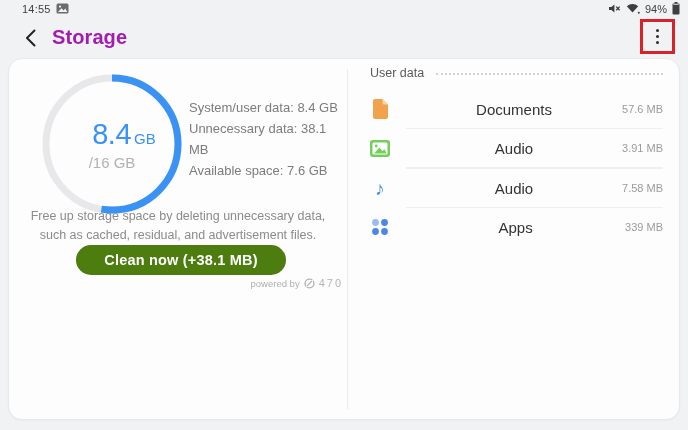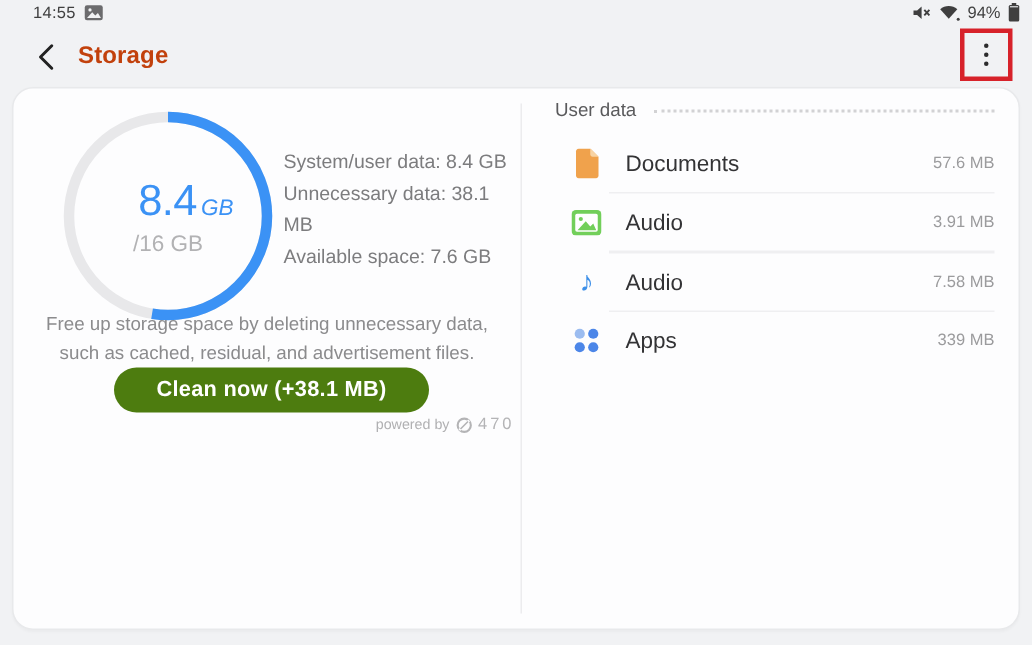--- a/index.html
+++ b/index.html
@@ -18,21 +18,21 @@
     padding:0 8px 0 10px; font-size:11px; color:#3f3f3f;
   }
   .sb-left, .sb-right { display:flex; align-items:center; gap:5px; }
   .sb-time { letter-spacing:0.2px;margin-left:12px; }
   
   .header {
     position:absolute; top:17px; left:0; right:0; height:41px;
     display:flex; align-items:center; padding:0 15px 0 18px;
   }
   .back-btn { width:24px; height:24px; display:flex; align-items:center; justify-content:center; cursor:pointer; }
-  .page-title { font-size:16px; font-weight:600; color:#c2410c; margin-left:10px; letter-spacing:0.1px; }
+  .page-title { font-size:20px; font-weight:600; color:#a21caf; margin-left:10px; letter-spacing:0.1px; }
   .menu-annotation {
     position:absolute; right:13px; top:2px;
     width:35px; height:35px;
     border:3px solid #d7222a;
     display:flex; align-items:center; justify-content:center;
   }
   .menu-dots { display:flex; flex-direction:column; gap:2.5px; padding:4px; cursor:pointer; }
   .menu-dots i { width:3.5px; height:3.5px; border-radius:50%; background:#2c2c2c; }
   
   .card {
@@ -44,21 +44,21 @@
   
   .left-col { position:absolute; left:0; top:0; width:338px; height:100%; }
   .ring-wrap { position:absolute; left:30px; top:12px; width:146px; height:146px; }
   .ring-wrap svg { display:block; }
   .ring-center {
     position:absolute; inset:0; display:flex; flex-direction:column;
     align-items:center; justify-content:center; gap:1px;
   }
   .ring-used { color:#3b92f5; display:flex; align-items:baseline; gap:3px;margin-left:24px; }
   .ring-used .val { font-size:29px; font-weight:500; letter-spacing:-0.5px; }
-  .ring-used .unit { font-size:15px; font-weight:400;font-style:italic; }
+  .ring-used .unit { font-size:15px; font-weight:400; }
   .ring-total { font-size:15px; color:#b2b2b4; margin-top:2px; }
   .info-block { position:absolute; left:180px; top:38px; width:155px;
     font-size:13px; color:#7c7c7e; line-height:21px; }
   .description {
     position:absolute; left:12px; right:12px; top:148px;
     text-align:center; font-size:12.5px; color:#8b8b8d; line-height:19px;
   }
   .clean-btn {
     position:absolute; left:67px; top:186px; width:210px; height:30px;
     background:#4d7c0f; border:none; border-radius:15px;
@@ -67,26 +67,26 @@
     display:flex; align-items:center; justify-content:center; cursor:pointer;
     letter-spacing:0.2px;
   }
   .powered {
     position:absolute; right:4px; top:218px;
     display:flex; align-items:center; gap:4px;
     font-size:9.5px; color:#b0b0b2;
   }
   .powered .brand { font-size:11px; letter-spacing:2px; color:#b4b4b6; font-weight:500; }
   
-  .right-col { position:absolute; left:339px; top:0; right:0; height:100%; padding:0 16px 0 22px; }
+  .right-col { position:absolute; left:339px; top:0; right:0; height:100%; padding:0 16px 0 22px;text-align:center; }
   .section-head { display:flex; align-items:center; gap:12px; margin-top:6px; height:16px; }
   .section-title { font-size:12.5px; color:#5a5a5c; white-space:nowrap; }
   .dotted-line { flex:1; border-top:2px dotted #d2d2d4; height:0; margin-top:1px; }
   .rows { margin-top:9px; }
-  .row { height:38px; display:flex; align-items:center; cursor:pointer;margin-left:11px; }
+  .row { height:38px; display:flex; align-items:center; cursor:pointer; }
   .row-icon { width:20px; height:20px; margin-right:16px; display:flex; align-items:center; justify-content:center; flex-shrink:0; }
   .row-label { font-size:15px; color:#333335; flex:1; }
   .row-size { font-size:11px; color:#9b9b9d; }
   .row-divider { height:1px; background:#efeff1; margin-left:36px; }
   .note-glyph { font-size:19px; color:#3d8fe8; line-height:1; }
 </style>
 </head>
 <body>
 
 <div class="status-bar">

